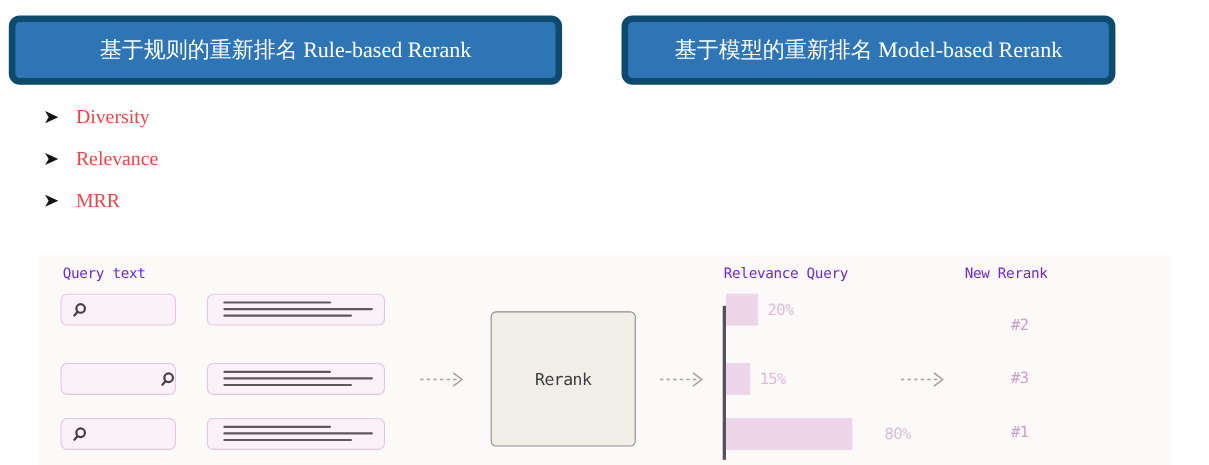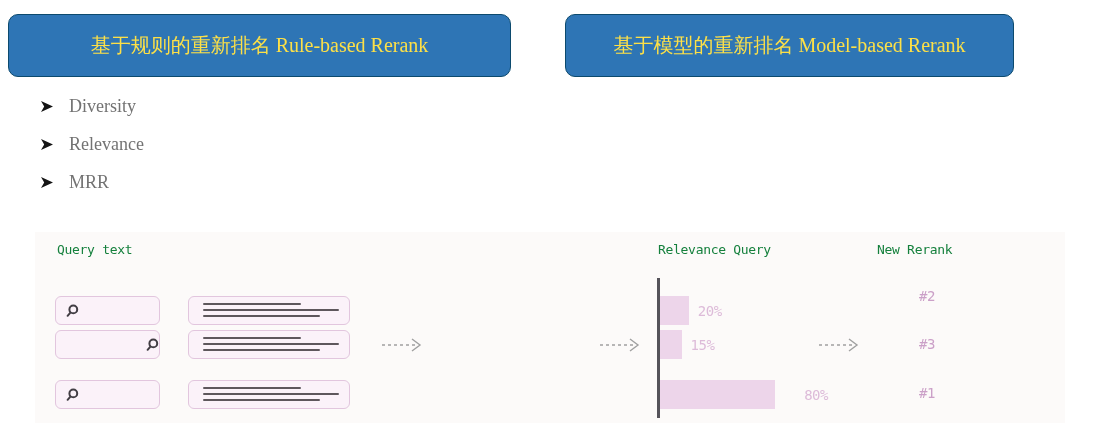--- a/index.html
+++ b/index.html
@@ -3,55 +3,55 @@
 <meta charset="utf-8">
 <style>
   html,body{margin:0;padding:0;background:#ffffff;}
   .canvas{
     position:relative;width:1099px;height:423px;background:#ffffff;
     overflow:hidden;font-family:"Liberation Serif", serif;
   }
   
   .hdr-btn{
     position:absolute;top:14px;height:63px;box-sizing:border-box;
-    background:#2E75B5;border:1px solid #0c4a6e;border-radius:10px;
+    background:#2E75B5;border:6px solid #0c4a6e;border-radius:10px;
     display:flex;align-items:center;justify-content:center;
-    color:#fde047;font-size:20px;font-family:"Liberation Serif", serif;
+    color:#ffffff;font-size:20px;font-family:"Liberation Serif", serif;
     cursor:pointer;
   }
   .hdr-btn.rule{left:8px;width:503px;}
   .hdr-btn.model{left:565px;width:449px;}
   
   .bullets{position:absolute;left:40px;top:97px;}
   .bullet-item{
     display:flex;align-items:center;height:18px;margin-bottom:20px;
-    font-size:18px;color:#737373;
+    font-size:18px;color:#ef4444;
   }
   .bullet-glyph{width:14px;height:13px;margin-right:15px;flex:0 0 auto;}
   
   .diagram{
     position:absolute;left:35px;top:232px;width:1030px;height:191px;
     background:#FCFAF9;
     font-family:"DejaVu Sans Mono", monospace;
   }
   .col-label{
-    position:absolute;font-size:13px;color:#15803d;letter-spacing:-0.3px;
+    position:absolute;font-size:13px;color:#6d28d9;letter-spacing:-0.3px;
     white-space:nowrap;
   }
   .lbl-query{left:22px;top:10px;}
   .lbl-results{left:153px;top:10px;}
   .lbl-score{left:623px;top:10px;}
   .lbl-ranking{left:842px;top:10px;}
   .pinkbox{
     position:absolute;box-sizing:border-box;height:29px;border-radius:6px;
     background:#FBF2F9;border:1.5px solid #E2C6DE;
   }
   .qbox{left:20px;width:105px;display:flex;align-items:center;padding-left:9px;}
   .rbox{left:153px;width:162px;}
-  .row-t0{top:64px;} .row-t1{top:98px;justify-content:flex-end;} .row-t2{top:148px;gap:20px;}
+  .row-t0{top:35px;} .row-t1{top:98px;justify-content:flex-end;} .row-t2{top:148px;gap:20px;}
   .rline{position:absolute;left:14px;height:2px;border-radius:1px;background:#5E575C;}
   .rline.l1{top:6px;width:98px;}
   .rline.l2{top:12px;width:136px;}
   .rline.l3{top:18px;width:117px;}
   .flow-arrow{position:absolute;width:46px;height:16px;}
   .arr1{left:346px;top:105px;}
   .arr2{left:564px;top:105px;}
   .arr3{left:783px;top:105px;}
   .rerank-box{
     position:absolute;left:411px;top:51px;width:132px;height:123px;box-sizing:border-box;
@@ -151,20 +151,23 @@
     </svg>
     <svg class="flow-arrow arr2" viewBox="0 0 46 16">
       <line x1="1" y1="8" x2="34" y2="8" stroke="#A0A0A0" stroke-width="1.4" stroke-dasharray="3 3"></line>
       <polyline points="31,2 39,8 31,14" fill="none" stroke="#A0A0A0" stroke-width="1.4"></polyline>
     </svg>
     <svg class="flow-arrow arr3" viewBox="0 0 46 16">
       <line x1="1" y1="8" x2="34" y2="8" stroke="#A0A0A0" stroke-width="1.4" stroke-dasharray="3 3"></line>
       <polyline points="31,2 39,8 31,14" fill="none" stroke="#A0A0A0" stroke-width="1.4"></polyline>
     </svg>
 
+    <div class="rerank-box">
+      <span>Rerank</span>
+    </div>
 
     <div class="score-axis"></div>
     <div class="bar-row row-t0">
       <div class="bar" style="width: 28.8px;"></div>
       <span class="bar-label">20%</span>
     </div>
     <div class="bar-row row-t1">
       <div class="bar" style="width: 21.6px;"></div>
       <span class="bar-label">15%</span>
     </div>

